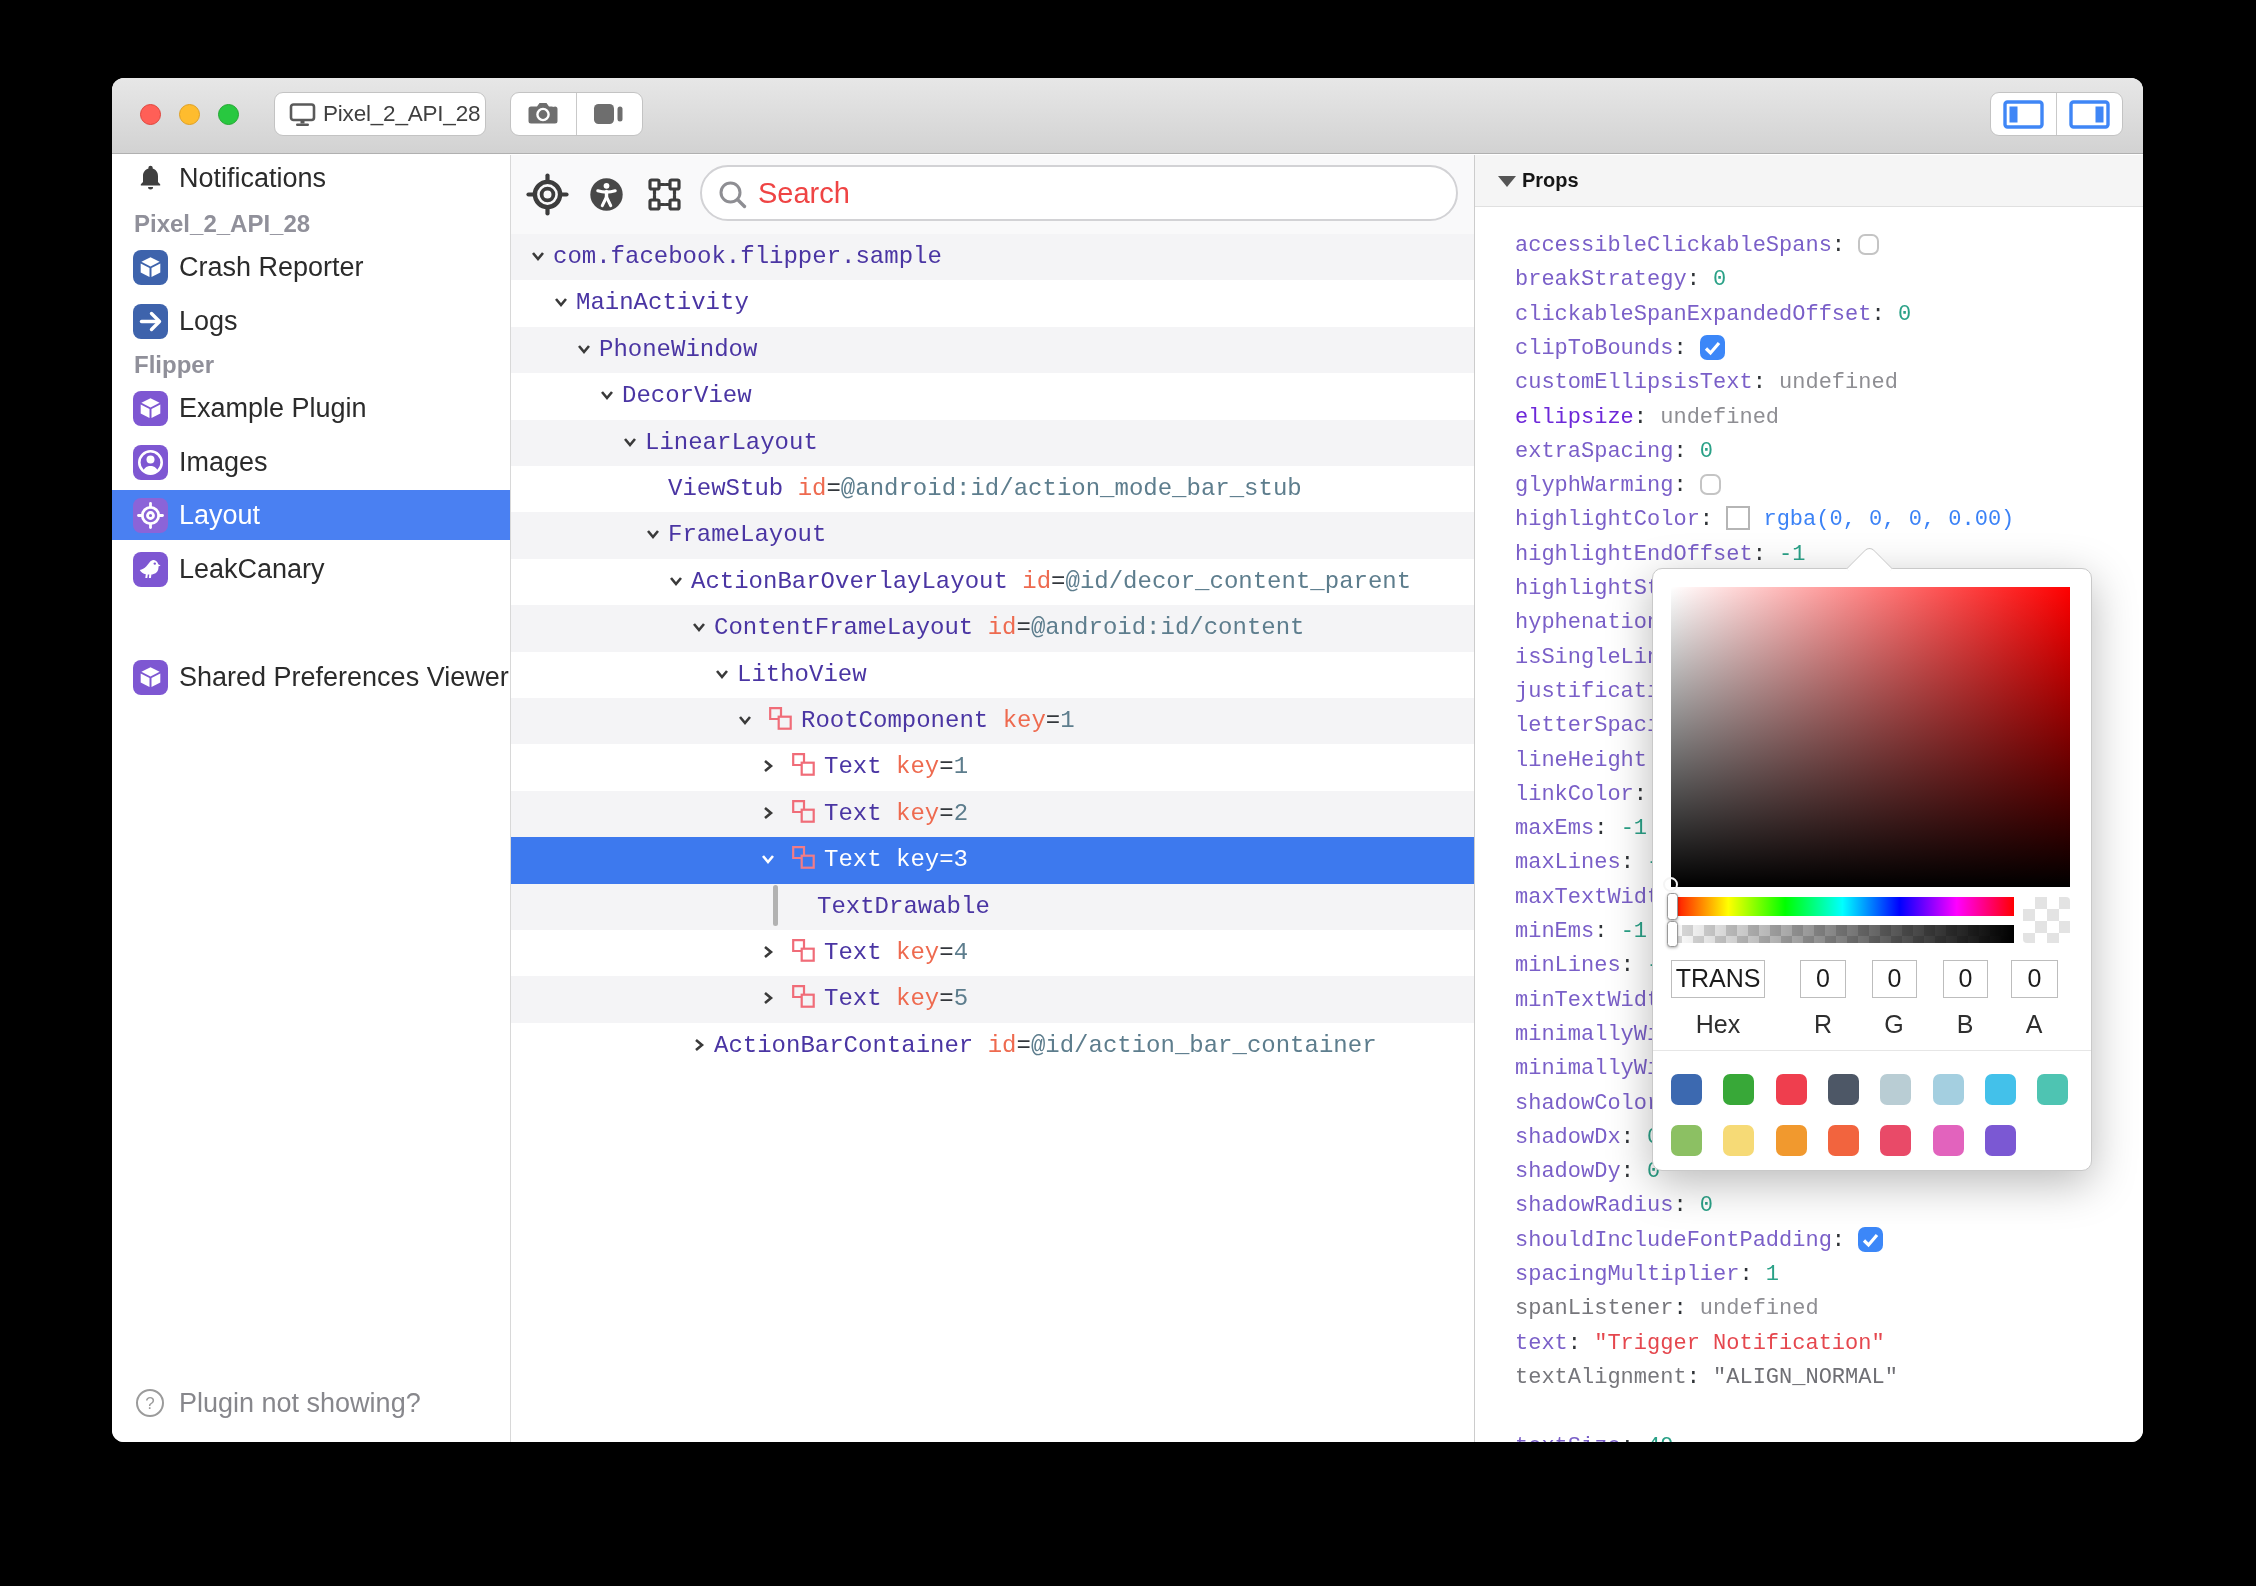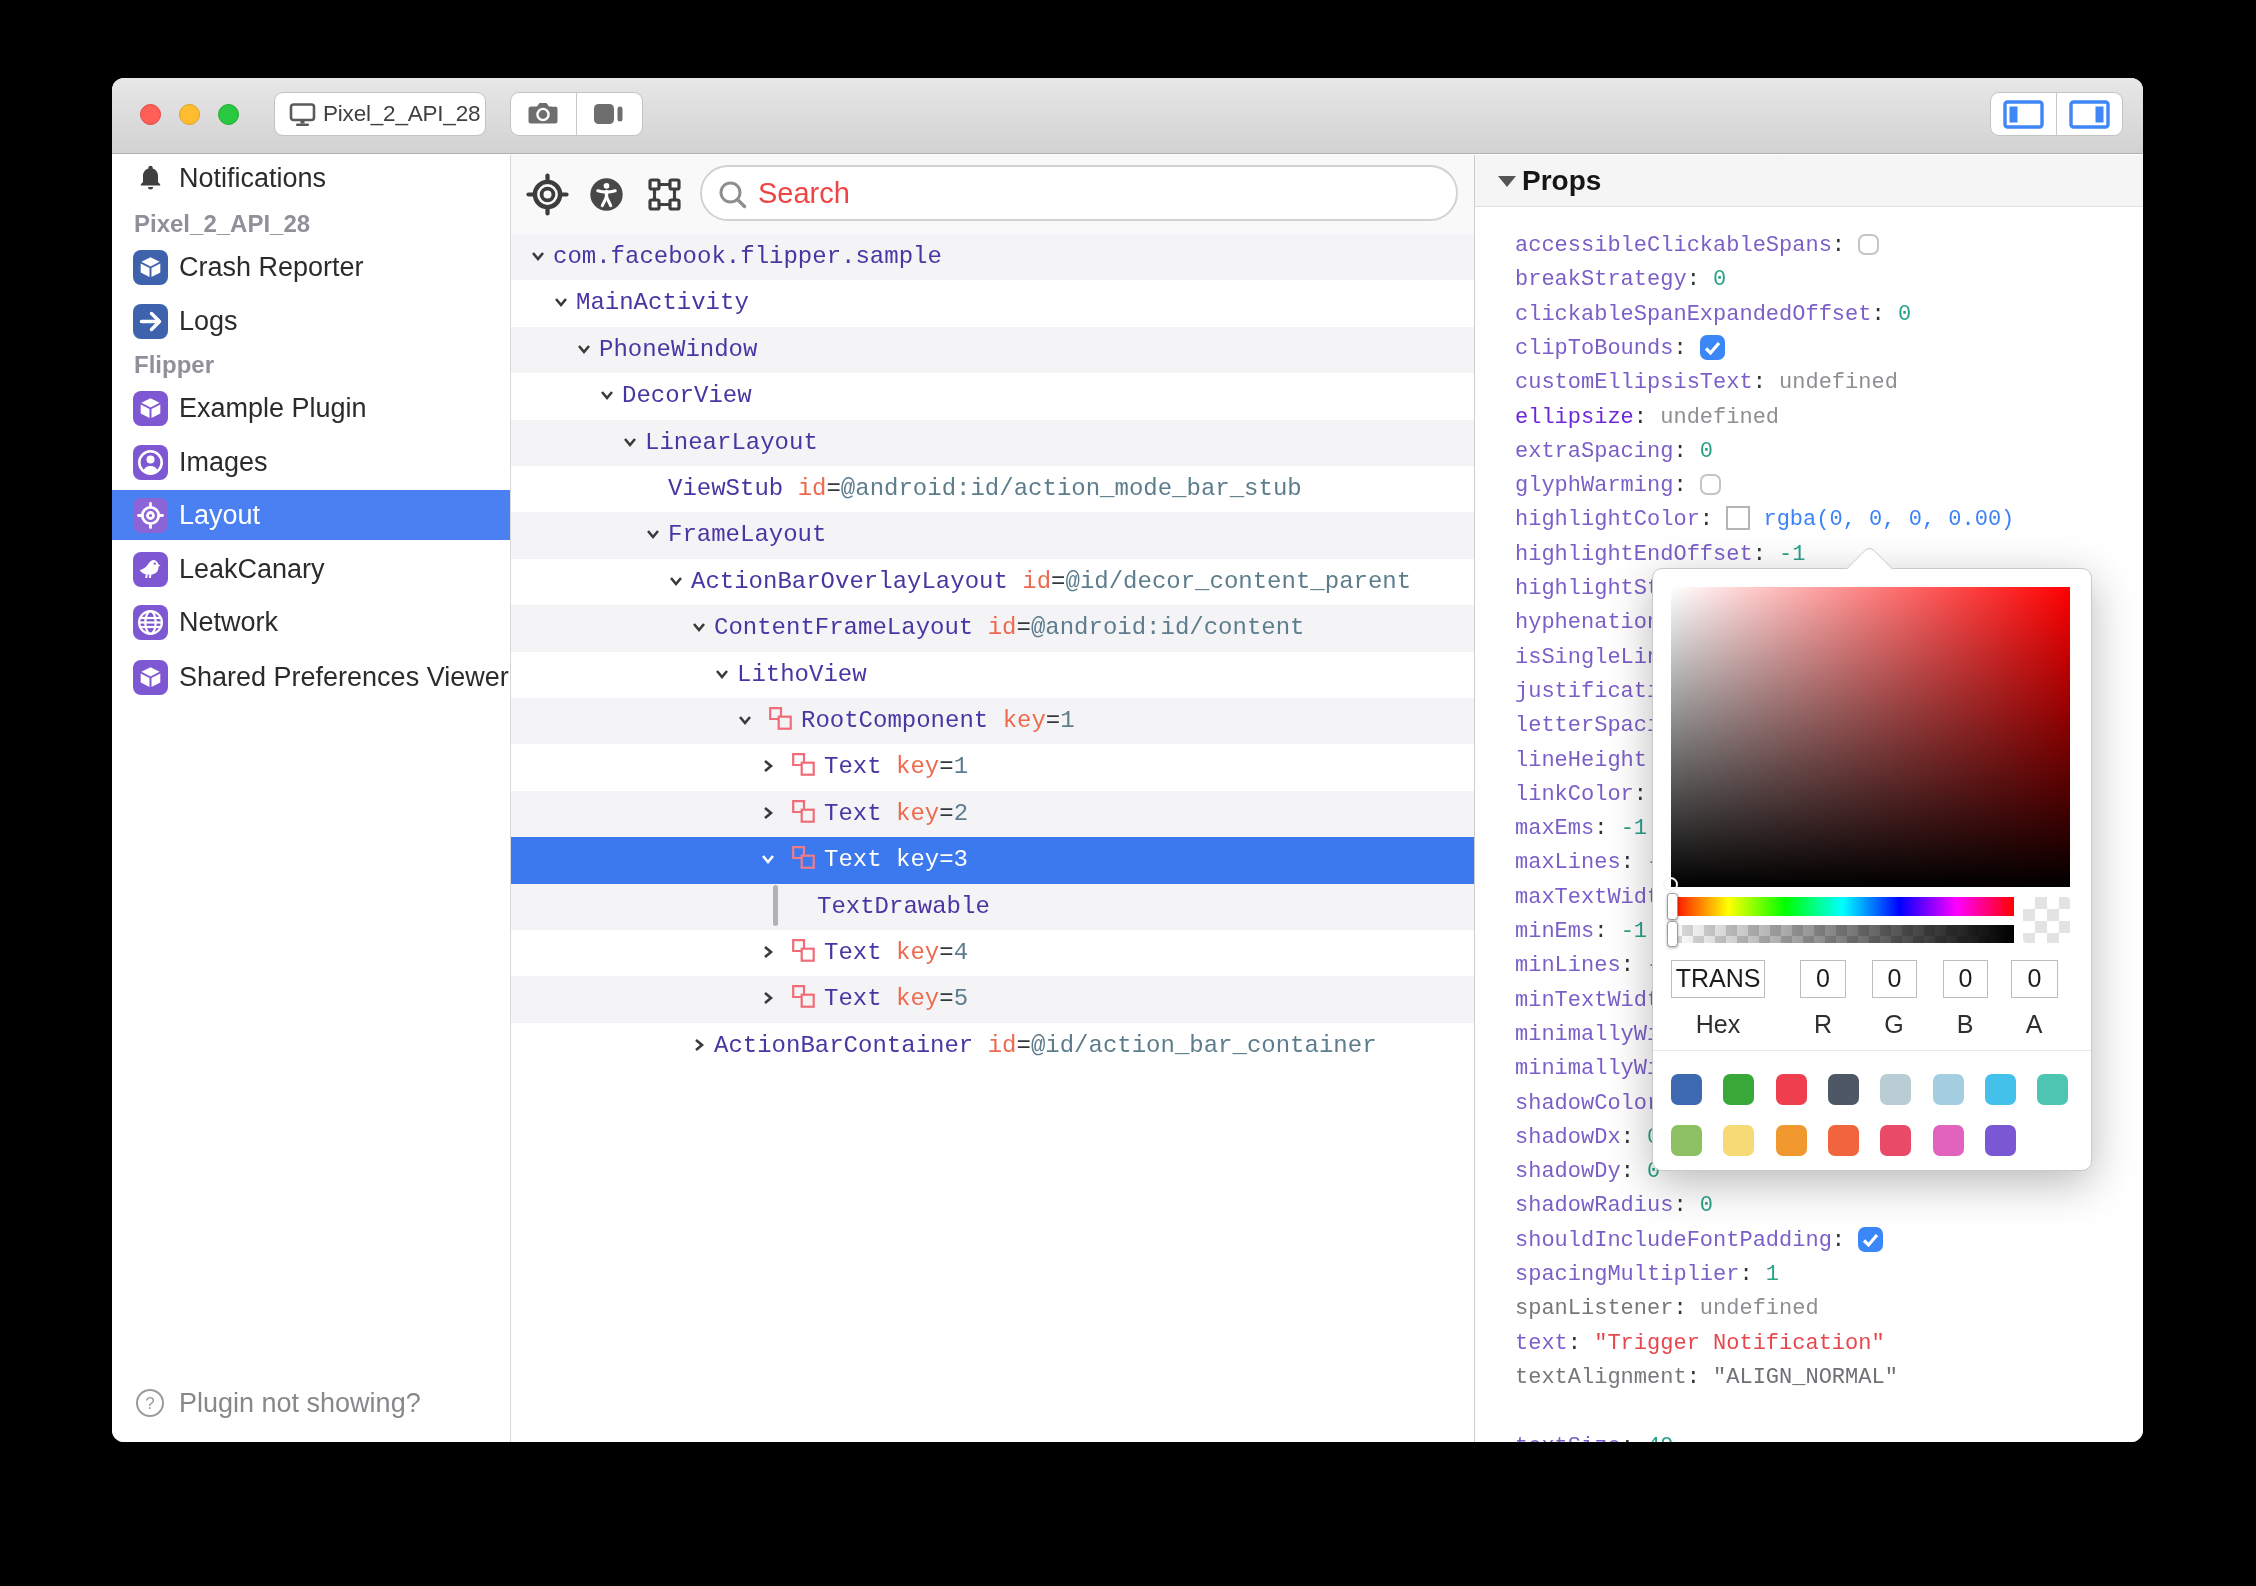--- a/index.html
+++ b/index.html
@@ -164,34 +164,20 @@
     </div>
     <div class="sbitem" style="top:389px;">
       <div class="sbicon" style="background:#7e57d2;">
         <svg width="35" height="35" viewBox="0 0 35 35">
           <path fill="#fff" d="M20.3 8.1c2.1 0 3.9 1.3 4.6 3.2l.3.9 2.4 1.4-2.2 1c0 .1.1.5.1.8 0 3.2-2 5.8-5 6.7l-1.2.3-.9.1-.5 3.6h-2l.4-3.5-1.5-.1-.5 3.6h-2l.5-3.8c-2.7-.6-4.9-2.1-6-4.3 2.5-.3 4.4-1.5 6.6-3.7 2.4-2.4 4-6.2 6.9-6.2z"></path>
           <circle cx="21.8" cy="11.6" r="1.2" fill="#7e57d2"></circle>
         </svg>
       </div>
       <div class="sbtext">LeakCanary</div>
     </div>
-    <div class="sbitem" style="top:442px;">
-      <div class="sbicon" style="background:#7e57d2;">
-        <svg width="35" height="35" viewBox="0 0 35 35">
-          <g fill="none" stroke="#fff" stroke-width="2.2">
-            <circle cx="17.5" cy="17.5" r="11.4"></circle>
-            <ellipse cx="17.5" cy="17.5" rx="5.2" ry="11.4"></ellipse>
-            <path d="M7.2 13 h20.6"></path>
-              <path d="M6.1 17.5 h22.8"></path>
-              <path d="M7.2 22 h20.6"></path>
-          </g>
-        </svg>
-      </div>
-      <div class="sbtext">Network</div>
-    </div>
     <div class="sbitem" style="top:497px;">
       <div class="sbicon" style="background:#7e57d2;">
         <svg width="35" height="35" viewBox="0 0 35 35">
             <g fill="#fff">
           <path d="M17.5 7.2 L26.6 11.8 17.5 16.4 8.4 11.8 Z"></path>
           <path d="M7.7 13.5 L16.5 17.9 V27 L7.7 22.6 Z"></path>
           <path d="M27.3 13.5 L18.5 17.9 V27 L27.3 22.6 Z"></path>
         </g>
           </svg>
       </div>
@@ -333,21 +319,21 @@
           </g>
         </svg><span class="nm">Text </span><span class="idk">key</span><span class="eqv">=</span><span class="slv">5</span></div>
     <div class="trow" style="top:788.8px; padding-left:180px;"><svg class="chev" viewBox="0 0 16 16">
           <polyline points="5,3 11,8 5,13" fill="none" stroke="#3a3a3a" stroke-width="2.6"></polyline>
         </svg><span class="nm">ActionBarContainer </span><span class="idk">id</span><span class="eqv">=</span><span class="slv">@id/action_bar_container</span></div>
   </div>
 
   <div class="rdiv"></div>
   <div class="props-head">
     <div class="abs" style="left:23px; top:21px; width:0; height:0; border-left:9px solid transparent; border-right:9px solid transparent; border-top:11px solid #555;"></div>
-    <div class="abs" style="left:47px; top:0; line-height:51px; font-size:28px; font-weight:bold; color:#161616;">Props</div>
+    <div class="abs" style="left:47px; top:0; line-height:51px; font-size:20px; font-weight:bold; color:#161616;">Props</div>
   </div>
   <div class="props">
     <div class="prop" style="top:22px;">accessibleClickableSpans<span class="pcol">: </span><span class="cb"></span></div>
     <div class="prop" style="top:56px;">breakStrategy<span class="pcol">: </span><span class="tl">0</span></div>
     <div class="prop" style="top:91px;">clickableSpanExpandedOffset<span class="pcol">: </span><span class="tl">0</span></div>
     <div class="prop" style="top:125px;">clipToBounds<span class="pcol">: </span><span class="cbc"><svg width="25" height="25" viewBox="0 0 25 25" style="position:absolute;left:0;top:0;">
             <polyline points="6,13.5 10.5,18 19,8" fill="none" stroke="#fff" stroke-width="3.2"></polyline>
           </svg></span></div>
     <div class="prop" style="top:159px;">customEllipsisText<span class="pcol">: </span><span class="gy">undefined</span></div>
     <div class="prop" style="top:194px;"><span style="color:#6d28d9;">ellipsize</span><span class="pcol">: </span><span class="gy">undefined</span></div>

